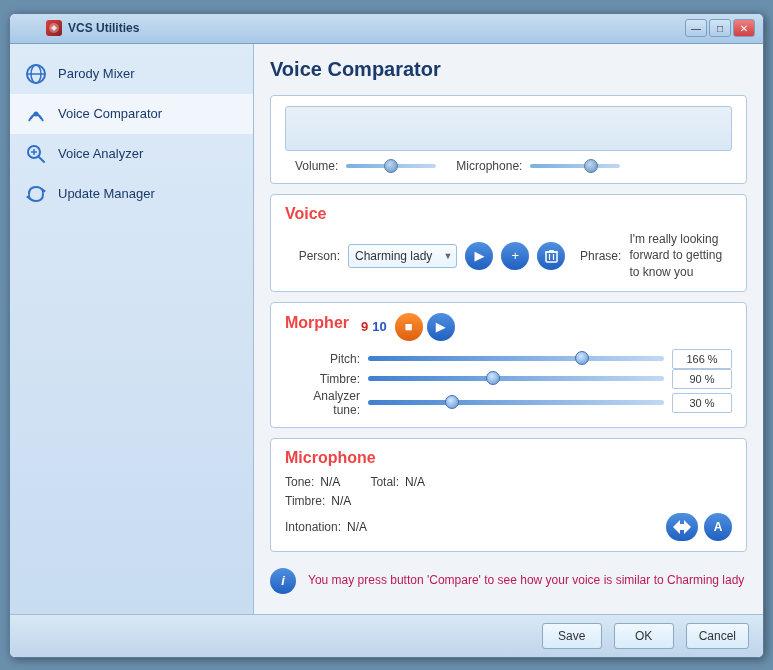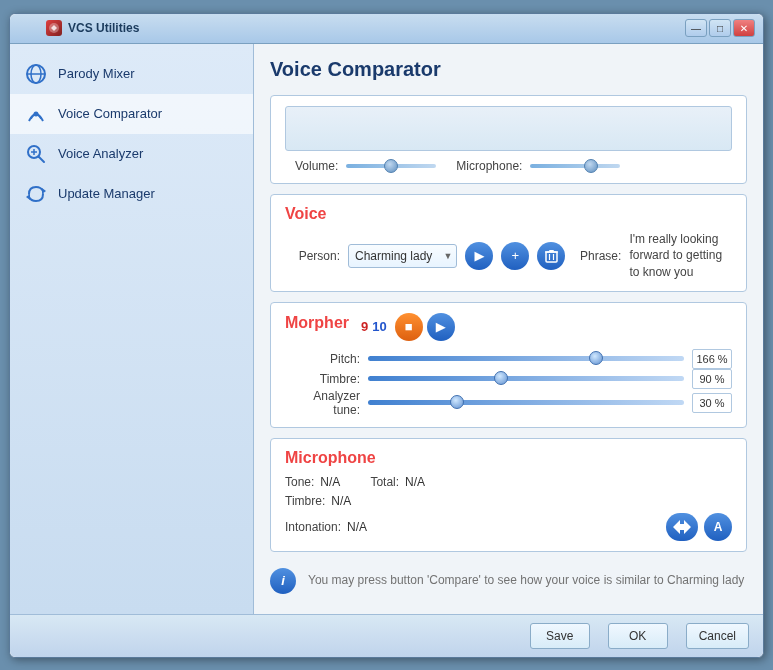--- a/index.html
+++ b/index.html
@@ -266,21 +266,21 @@
       width: 14px;
       height: 14px;
       background: radial-gradient(circle at 40% 35%, #d0e8ff, #6090d0);
       border-radius: 50%;
       position: absolute;
       top: -5px;
       border: 1px solid #4070b0;
       cursor: pointer;
     }
     .value-box {
-      width: 40px;
+      width: 60px;
       height: 20px;
       border: 1px solid #b0c8e0;
       border-radius: 2px;
       background: white;
       text-align: center;
       font-size: 11px;
       color: #333;
       display: flex; align-items: center; justify-content: center;
     }
     .similarity-section {
@@ -335,32 +335,32 @@
     .info-icon {
       width: 26px; height: 26px;
       border-radius: 50%;
       background: linear-gradient(to bottom, #5090e0, #2060c0);
       display: flex; align-items: center; justify-content: center;
       color: white; font-size: 13px; font-style: italic; font-weight: bold;
       flex-shrink: 0;
     }
     .info-text {
       font-size: 12px;
-      color: #737373;
+      color: #be185d;
       text-align: left;
       line-height: 1.4;
     }
     .bottom-bar {
       padding: 8px 14px;
       background: linear-gradient(to bottom, #d8e8f4, #c0d4ec);
       border-top: 1px solid #a0bcd8;
       border-radius: 0 0 6px 6px;
       display: flex;
       justify-content: flex-end;
-      gap: 18px;
+      gap: 12px;
     }
     .bottom-btn {
       height: 26px;
       min-width: 60px;
       padding: 0 12px;
       border: 1px solid #8aacc8;
       border-radius: 3px;
       background: linear-gradient(to bottom, #f0f8ff, #d8ecf8);
       font-size: 12px;
       color: #333;

